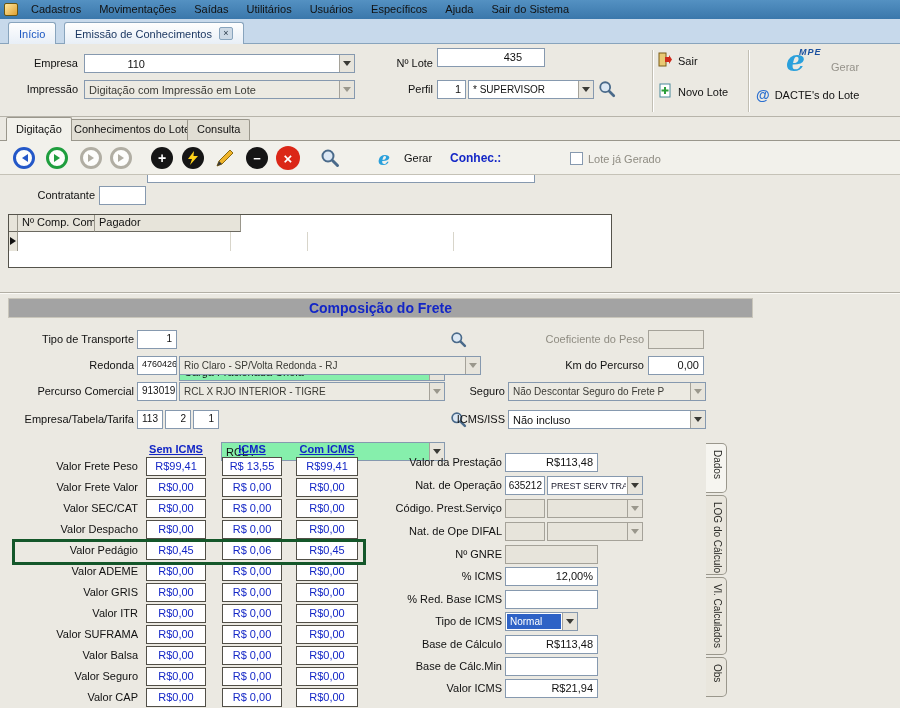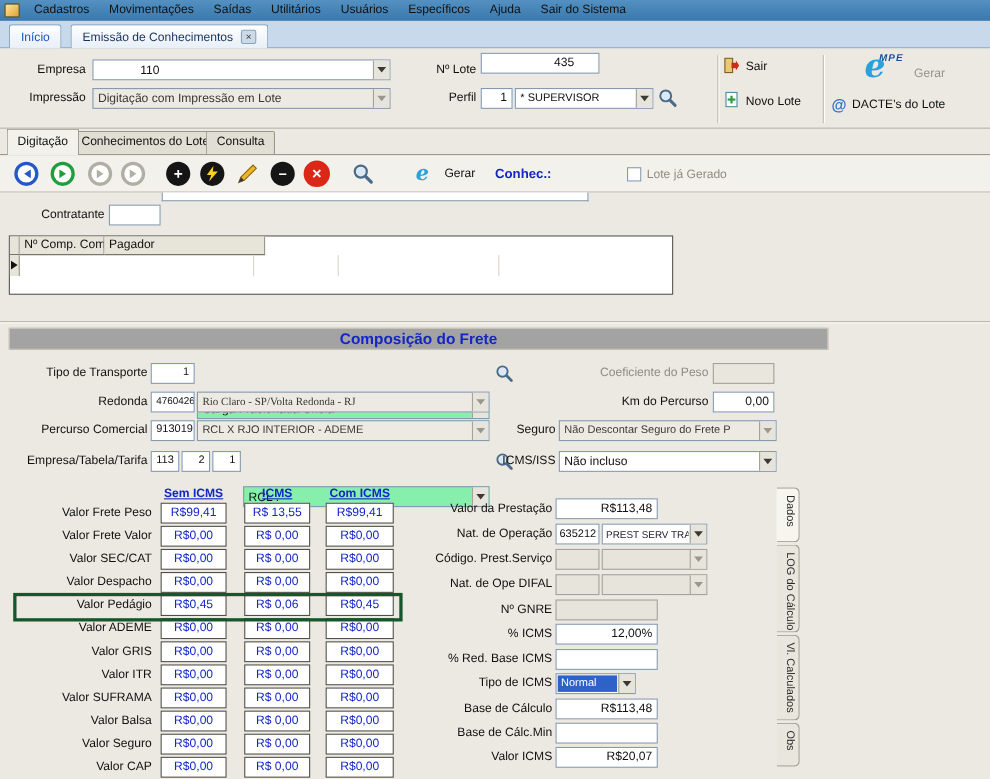--- a/index.html
+++ b/index.html
@@ -273,31 +273,31 @@
     <svg width="17" height="17" viewBox="0 0 20 20">
         <circle cx="8" cy="8" r="5.5" fill="#dce8f4" stroke="#4a6a8a" stroke-width="2"></circle>
         <line x1="12.5" y1="12.5" x2="17.5" y2="17.5" stroke="#4a6a8a" stroke-width="3" stroke-linecap="round"></line>
       </svg>
   </span>
   <span class="lbl dis" style="left:538px;top:333px;width:106px;">Coeficiente do Peso</span>
   <div class="field dis" style="left:648px;top:330px;width:56px;"></div>
 
   <span class="flbl" style="top:359px;">Redonda</span>
   <div class="field num code" style="left:137px;top:356px;width:40px;font-size:9px;">47604266</div>
-  <div class="combo gray" style="left:179px;top:356px;width:266px;font-family:Liberation Serif, serif;">
+  <div class="combo gray" style="left:179px;top:356px;width:302px;">
     <span class="cv" style="font-size:10px;">Rio Claro - SP/Volta Redonda - RJ</span>
     <span class="da dis"></span>
   </div>
   <span class="lbl" style="left:538px;top:359px;width:106px;">Km do Percurso</span>
   <div class="field num" style="left:648px;top:356px;width:56px;">0,00</div>
 
   <span class="flbl" style="top:385px;">Percurso Comercial</span>
   <div class="field num code" style="left:137px;top:382px;width:40px;">913019</div>
   <div class="combo gray" style="left:179px;top:382px;width:266px;">
-    <span class="cv" style="font-size:10px;">RCL X RJO INTERIOR - ADEME</span>
+    <span class="cv" style="font-size:10px;">RCL X RJO INTERIOR - TIGRE</span>
     <span class="da dis"></span>
   </div>
   <span class="lbl" style="left:428px;top:385px;width:77px;">Seguro</span>
   <div class="combo gray" style="left:508px;top:382px;width:198px;">
     <span class="cv" style="font-size:10px;">Não Descontar Seguro do Frete P</span>
     <span class="da dis"></span>
   </div>
 
   <span class="flbl" style="top:413px;">Empresa/Tabela/Tarifa</span>
   <div class="field num code" style="left:137px;top:410px;width:26px;">113</div>
@@ -447,21 +447,21 @@
   <div class="prow" style="top:635px;">
     <span class="plab">Base de Cálculo</span>
     <div class="pfield">R$113,48</div>
   </div>
   <div class="prow" style="top:657px;">
     <span class="plab">Base de Cálc.Min</span>
     <div class="pfield"></div>
   </div>
   <div class="prow" style="top:679px;">
     <span class="plab">Valor ICMS</span>
-    <div class="pfield">R$20,07</div>
+    <div class="pfield">R$21,94</div>
   </div>
 
   <div class="sidetab active" style="top:443px;height:50px;">Dados</div>
   <div class="sidetab" style="top:495px;height:80px;">LOG do Cálculo</div>
   <div class="sidetab" style="top:577px;height:78px;">Vl. Calculados</div>
   <div class="sidetab" style="top:657px;height:40px;">Obs</div>
 
 </div>
 
 </body></html>

